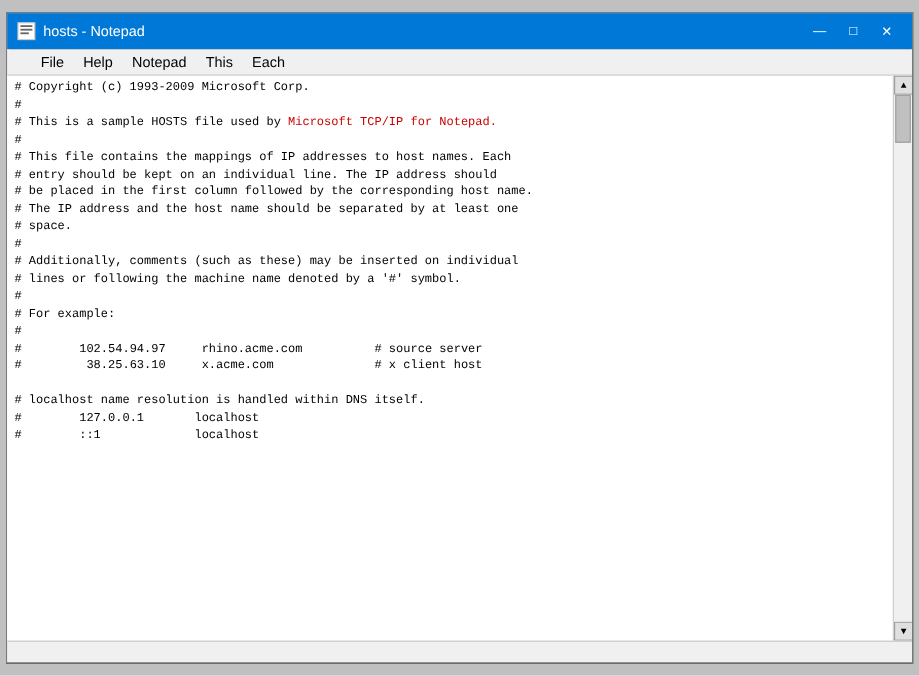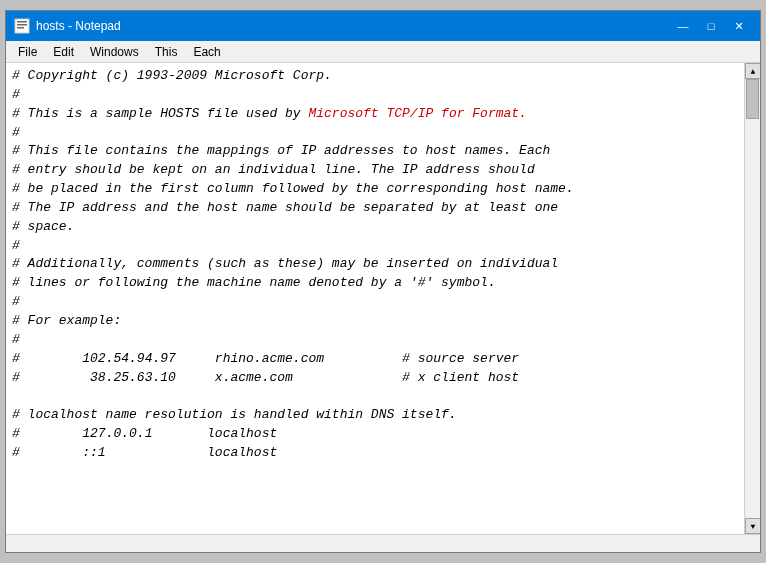--- a/index.html
+++ b/index.html
@@ -72,21 +72,21 @@
       justify-content: center;
       font-family: 'Segoe UI', Arial, sans-serif;
       font-size: 11px;
     }
 
     .menu-bar {
       background: #f0f0f0;
       height: 22px;
       display: flex;
       align-items: center;
-      padding: 0 4px;
+      padding: 0 20px;
       flex-shrink: 0;
       border-bottom: 1px solid #d0d0d0;
     }
 
     .menu-item {
       padding: 2px 8px;
       font-family: 'Segoe UI', Arial, sans-serif;
       font-size: 12px;
       cursor: pointer;
       color: #000;
@@ -134,27 +134,26 @@
       right: 1px;
       height: 40px;
       background: #c0c0c0;
       border: 1px solid #a0a0a0;
     }
 
     .text-content {
       flex: 1;
       padding: 4px 6px;
       font-family: 'Courier New', Courier, monospace;
-      font-size: 13px;
+      font-size: 10px;
       line-height: 1.45;
       color: #000000;
       white-space: pre;
       overflow: hidden;
       background: white;
-      font-style: italic;
     }
 
     .status-bar {
       height: 18px;
       background: #f0f0f0;
       border-top: 1px solid #d0d0d0;
       flex-shrink: 0;
     }
   </style>
 </head>
@@ -174,30 +173,30 @@
     <span class="title-bar-text">hosts - Notepad</span>
     <div class="title-bar-controls">
       <button class="title-bar-btn">—</button>
       <button class="title-bar-btn">□</button>
       <button class="title-bar-btn close">✕</button>
     </div>
   </div>
 
   <div class="menu-bar">
     <span class="menu-item">File</span>
-    <span class="menu-item">Edit</span>
-    <span class="menu-item">Windows</span>
+    <span class="menu-item">Help</span>
+    <span class="menu-item">Notepad</span>
     <span class="menu-item">This</span>
     <span class="menu-item">Each</span>
   </div>
 
   <div class="editor-area">
     <div class="text-content"><span># Copyright (c) 1993-2009 Microsoft Corp.
 #
-# This is a sample HOSTS file used by <span style="color:#cc0000;">Microsoft TCP/IP for Format.</span>
+# This is a sample HOSTS file used by <span style="color:#cc0000;">Microsoft TCP/IP for Notepad.</span>
 #
 # This file contains the mappings of IP addresses to host names. Each
 # entry should be kept on an individual line. The IP address should
 # be placed in the first column followed by the corresponding host name.
 # The IP address and the host name should be separated by at least one
 # space.
 #
 # Additionally, comments (such as these) may be inserted on individual
 # lines or following the machine name denoted by a '#' symbol.
 #

